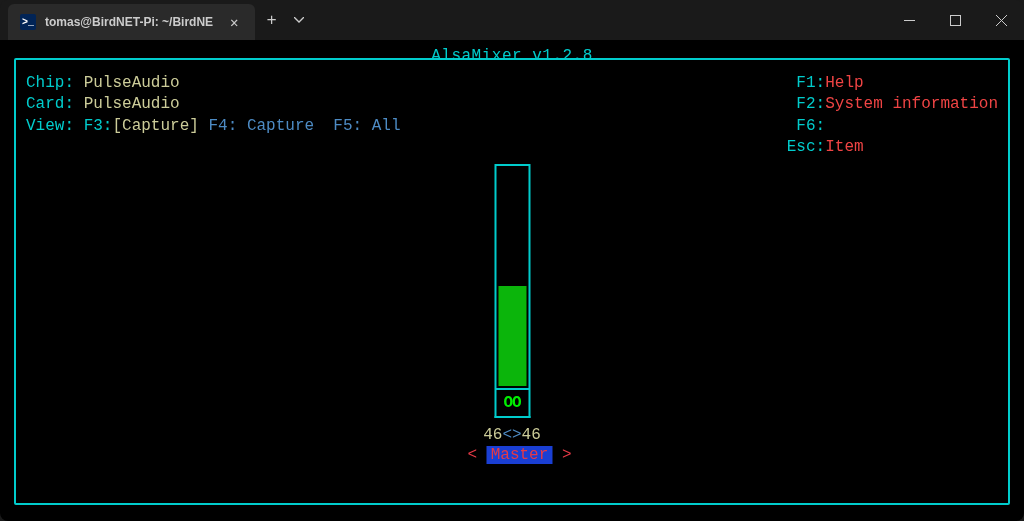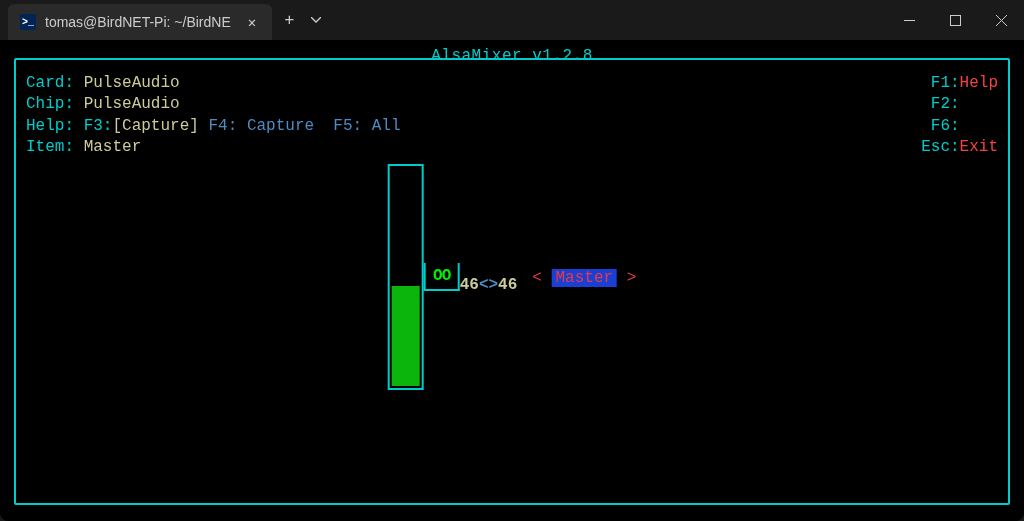--- a/index.html
+++ b/index.html
@@ -42,22 +42,23 @@
       border-radius: 2px;
       display: flex;
       align-items: center;
       justify-content: center;
       color: white;
       font-size: 10px;
       font-weight: bold;
     }
     .tab-title {
       color: #cccccc;
-      font-size: 14px;
+      font-size: 12px;
       font-family: -apple-system, 'Segoe UI', sans-serif;
+      font-weight: bold;
     }
     .tab-close {
       color: #cccccc;
       font-size: 14px;
       padding: 2px 4px;
       cursor: pointer;
       margin-left: 4px;
     }
     .new-tab {
       color: #cccccc;
@@ -129,21 +130,21 @@
     }
     .host-right .row { display: flex; }
     .host-right .key { color: #00cccc; width: 52px; }
     .host-right .desc { color: #ef4444; }
     .mixer-channel {
       position: absolute;
       left: 50%;
       top: 124px;
       transform: translateX(-50%);
       display: flex;
-      flex-direction: row;
+      flex-direction: column;
       align-items: center;
     }
     .meter-box {
       width: 36px;
       height: 226px;
       border: 2px solid #00cccc;
       display: flex;
       align-items: flex-end;
       padding: 2px;
       position: relative;
@@ -159,23 +160,22 @@
       border: 2px solid #00cccc;
       border-top: none;
       display: flex;
       align-items: center;
       justify-content: center;
       color: #00ee00;
       letter-spacing: -1px;
       font-weight: bold;
     }
     .levels {
-      margin-top: 16px;
+      margin-top: 8px;
       color: #cccc99;
-      font-weight: bold;
     }
     .levels .sep { color: #4d8bc4; }
     .channel-name {
       margin-top: 2px;
       margin-left: 15px;
     }
     .channel-name .br { color: #e63946; }
     .channel-name .nm {
       color: #e63946;
       background: #1a3fd4;
@@ -218,53 +218,50 @@
   </div>
 </div>
 
 <div class="terminal">
 
   <div class="frame-title">AlsaMixer v1.2.8</div>
   <div class="frame"></div>
 
   <div class="info-left">
     <div>
+      <span class="lbl">Chip:</span>
+      <span class="val">PulseAudio</span>
+    </div>
+    <div>
       <span class="lbl">Card:</span>
       <span class="val">PulseAudio</span>
     </div>
     <div>
-      <span class="lbl">Chip:</span>
-      <span class="val">PulseAudio</span>
-    </div>
-    <div>
-      <span class="lbl">Help:</span>
+      <span class="lbl">View:</span>
       <span class="lbl">F3:</span><span class="val">[Capture]</span>
       <span class="dim">F4: Capture</span>&nbsp;
       <span class="dim">F5: All</span>
     </div>
-    <div>
-      <span class="lbl">Item:</span>
-      <span class="val">Master</span>
-    </div>
   </div>
 
   <div class="host-right">
     <div class="row">
       <span class="key">F1:</span>
       <span class="desc">Help</span>
     </div>
     <div class="row">
       <span class="key">F2:</span>
+      <span class="desc">System information</span>
     </div>
     <div class="row">
       <span class="key">F6:</span>
     </div>
     <div class="row">
       <span class="key">Esc:</span>
-      <span class="desc">Exit</span>
+      <span class="desc">Item</span>
     </div>
   </div>
 
   <div class="mixer-channel">
     <div class="meter-box">
       <div class="meter-fill" style="height: 46%;"></div>
     </div>
     <div class="mute-box">OO</div>
     <div class="levels">
       <span>46</span><span class="sep">&lt;&gt;</span><span>46</span>

